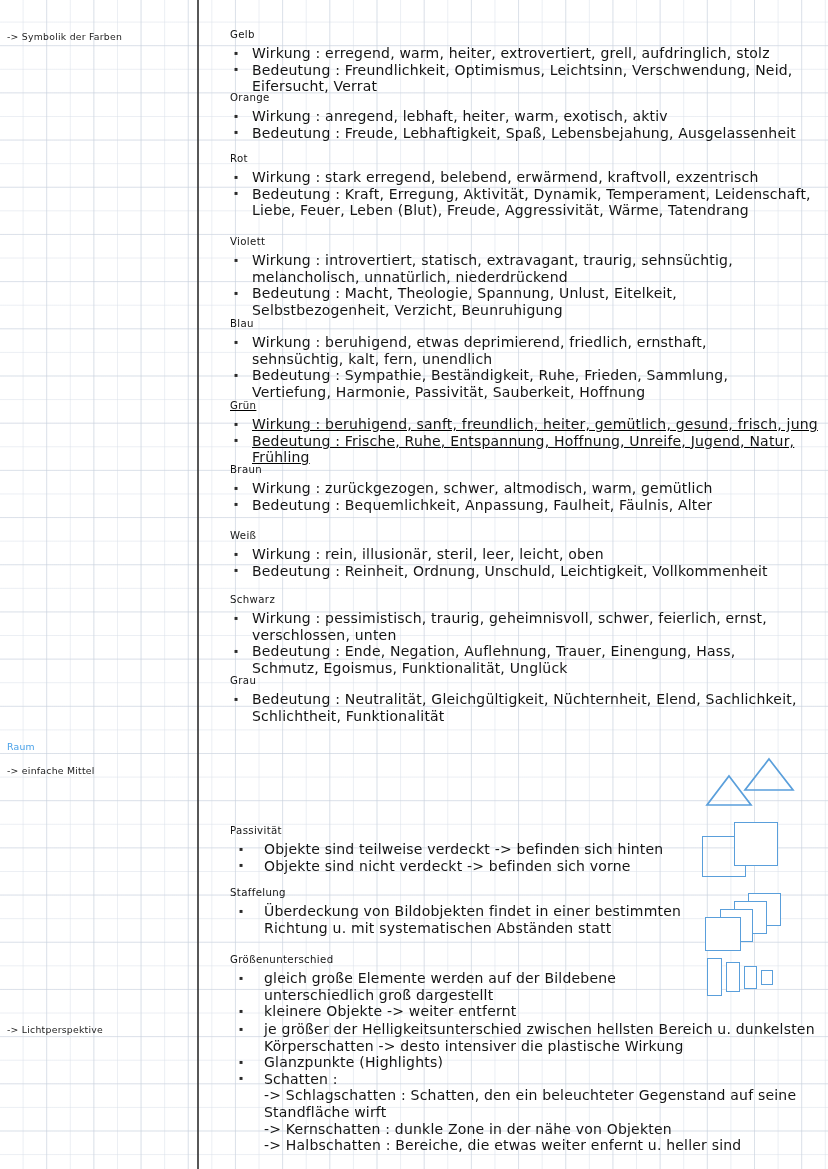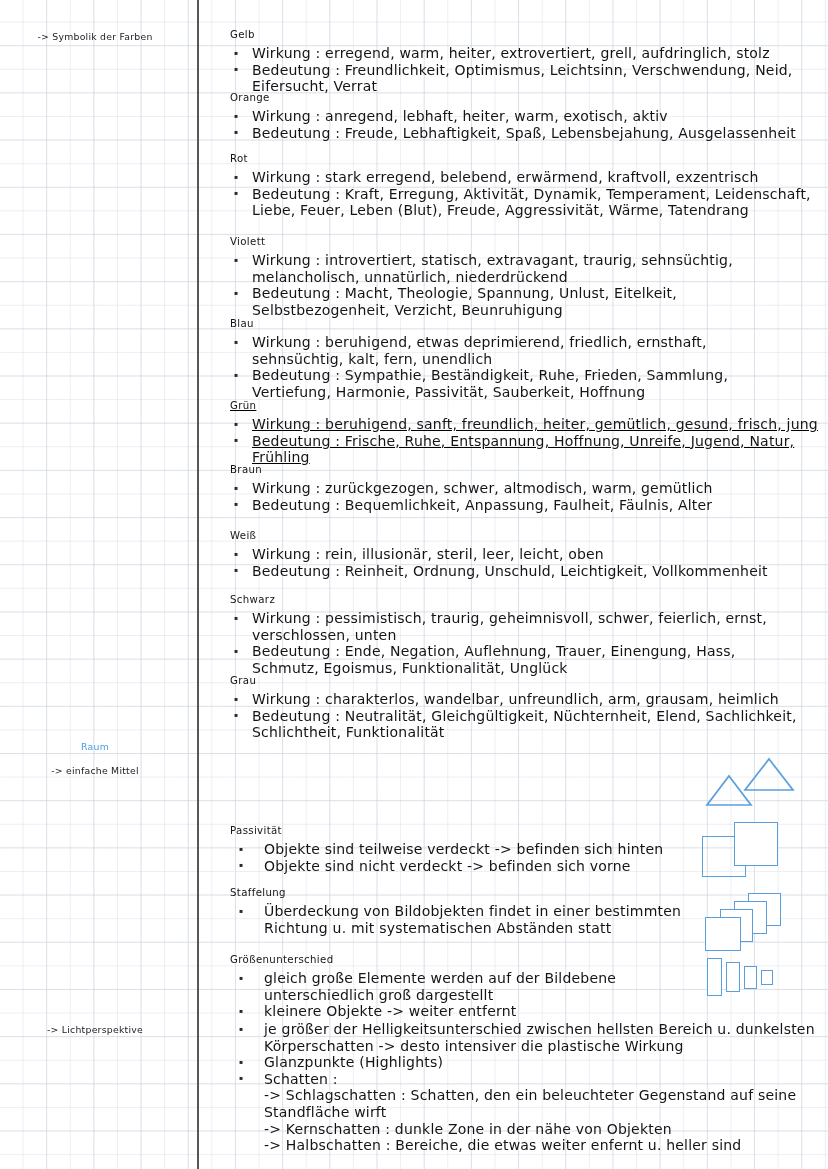--- a/index.html
+++ b/index.html
@@ -40,21 +40,21 @@
     height: 1169px;
     background: #3a3a3a;
     opacity: .85;
   }
 
   
   .left-note {
     position: absolute;
     right: 0;
     width: 190px;
-    text-align: center;
+    text-align: left;
     padding-right: 14px;
     font-size: 9.3px;
     letter-spacing: .25px;
     color: #1c1c1c;
     white-space: nowrap;
   }
   .left-note.blue { color: #47a0e8; }
 
   #left-col {
     position: absolute;
@@ -202,21 +202,20 @@
       <div class="sec-head">Schwarz</div>
       <ul class="bullets">
         <li>Wirkung : pessimistisch, traurig, geheimnisvoll, schwer, feierlich, ernst, verschlossen, unten</li>
         <li>Bedeutung : Ende, Negation, Auflehnung, Trauer, Einengung, Hass, Schmutz, Egoismus, Funktionalität, Unglück</li>
       </ul>
     </div>
 
     <div class="block" style="top:674px; width:595px;">
       <div class="sec-head">Grau</div>
       <ul class="bullets">
-        <li>Wirkung : charakterlos, wandelbar, unfreundlich, arm, grausam, heimlich</li>
         <li>Bedeutung : Neutralität, Gleichgültigkeit, Nüchternheit, Elend, Sachlichkeit, Schlichtheit, Funktionalität</li>
       </ul>
     </div>
 
 
     <div class="sketch" style="left:495px; top:757px; width:90px; height:55px;">
       <div class="tri" style="left:38px; top:0px;">
         <svg width="52" height="35" viewBox="0 0 52 35">
           <polygon points="26,2 50,33 2,33" fill="none" stroke="#5a9fdb" stroke-width="1.7"></polygon>
         </svg>

